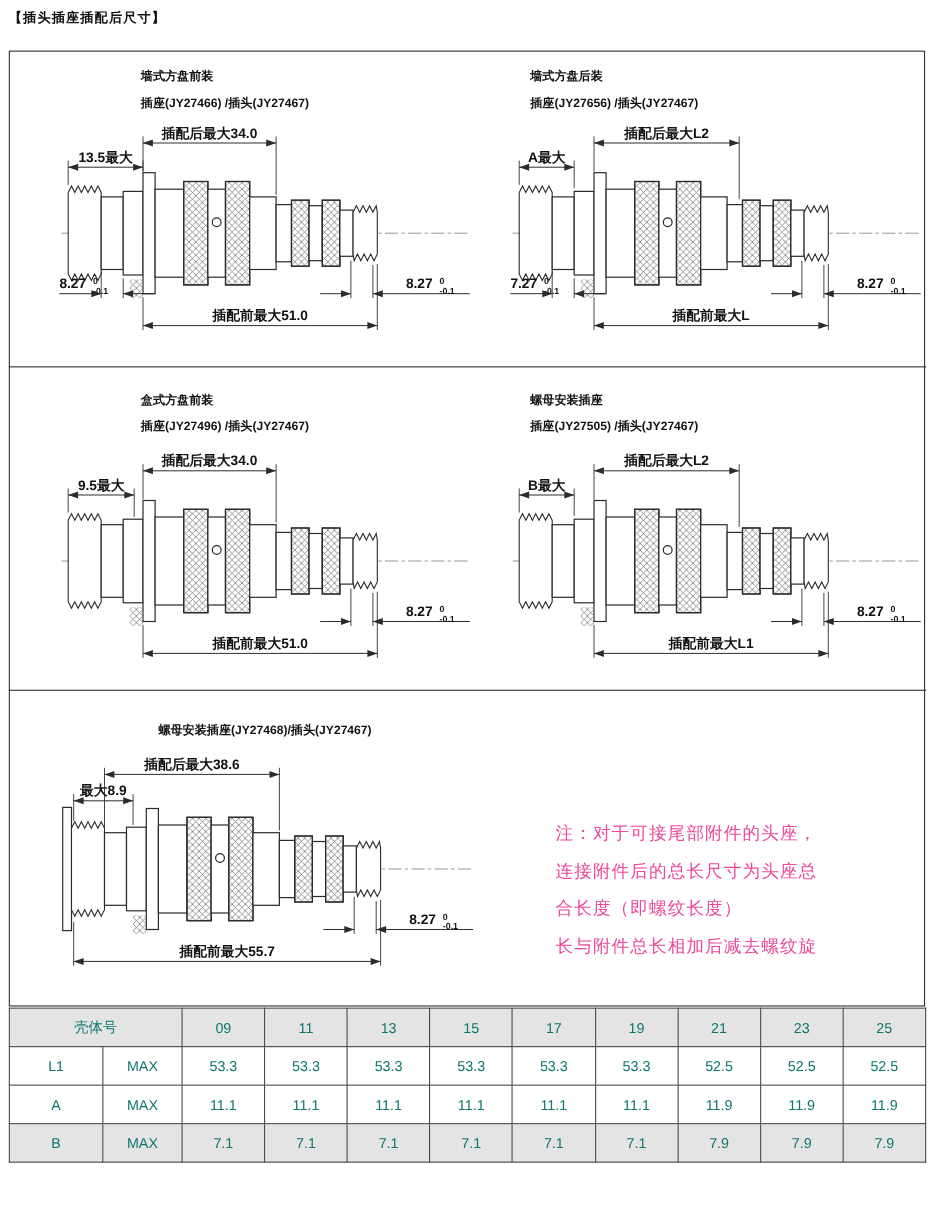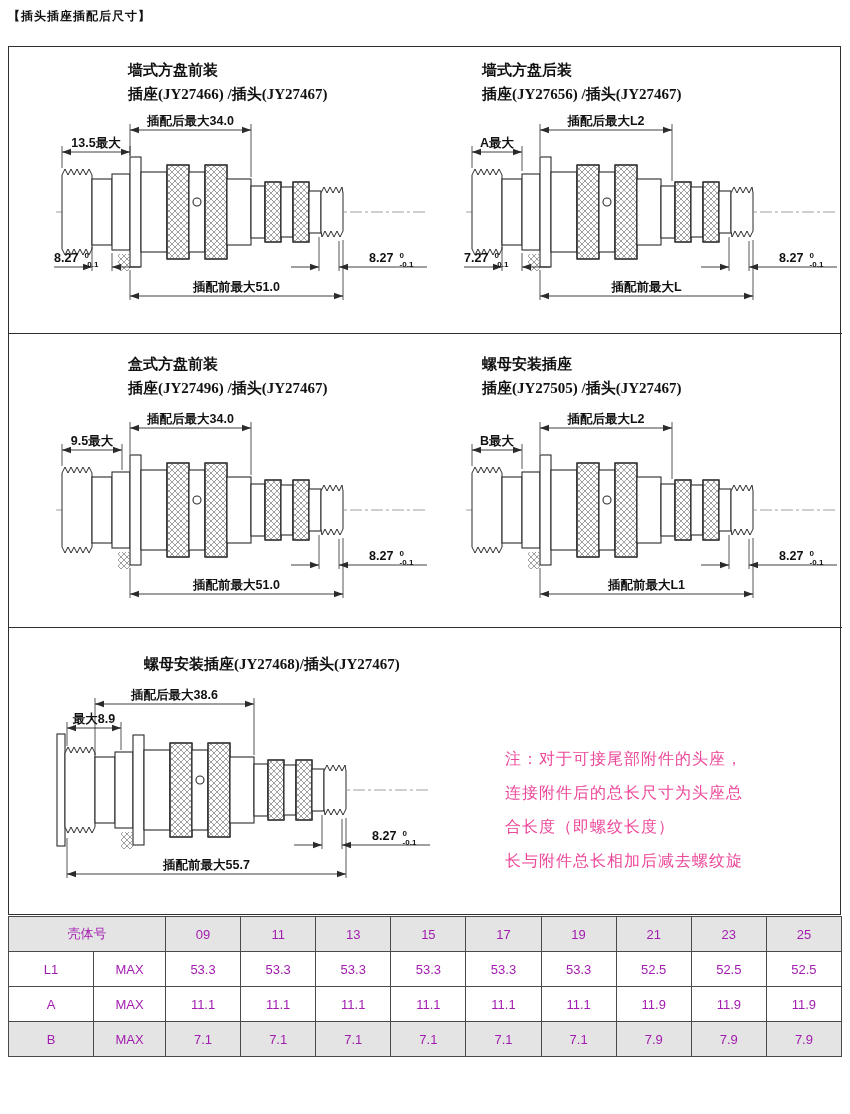--- a/index.html
+++ b/index.html
@@ -10,35 +10,35 @@
   }
   .abs{position:absolute;}
   #page-title{
     left:8px;top:8px;font-size:12px;font-weight:bold;letter-spacing:1px;
   }
   #main-box{
     left:8px;top:46px;width:831px;height:867px;border:1.5px solid #2f2f2f;
   }
   .divider{left:8px;width:834px;height:0;border-top:1.5px solid #2f2f2f;}
   .diag-title{
-    font-size:15px;font-weight:bold;line-height:24px;white-space:nowrap;font-family:Liberation Serif, serif;
+    font-size:11px;font-weight:bold;line-height:24px;white-space:nowrap;
   }
   .note{
     font-size:16px;line-height:34px;letter-spacing:1px;color:#ec4899;
   }
   svg text{font-family:"Liberation Sans","DejaVu Sans",sans-serif;}
   .dimtxt{font-size:12.5px;font-weight:bold;fill:#111;}
   .toltxt{font-size:12.5px;font-weight:bold;fill:#111;}
   .tolsmall{font-size:8px;font-weight:bold;fill:#111;}
   #dims-table{
     left:8px;top:916px;width:834px;border-collapse:collapse;table-layout:fixed;
   }
   #dims-table td{
     border:1.4px solid #4a4a4a;height:34px;text-align:center;
-    font-size:13px;color:#a21caf;padding:0;
+    font-size:13px;color:#0f766e;padding:0;
   }
   #dims-table td.shaded{background:#e4e4e4;}
 </style>
 </head>
 <body>
 
 <div class="abs" id="page-title">【插头插座插配后尺寸】</div>
 
 <div class="abs" id="main-box"></div>
 <div class="abs divider" style="top:333px;"></div>

